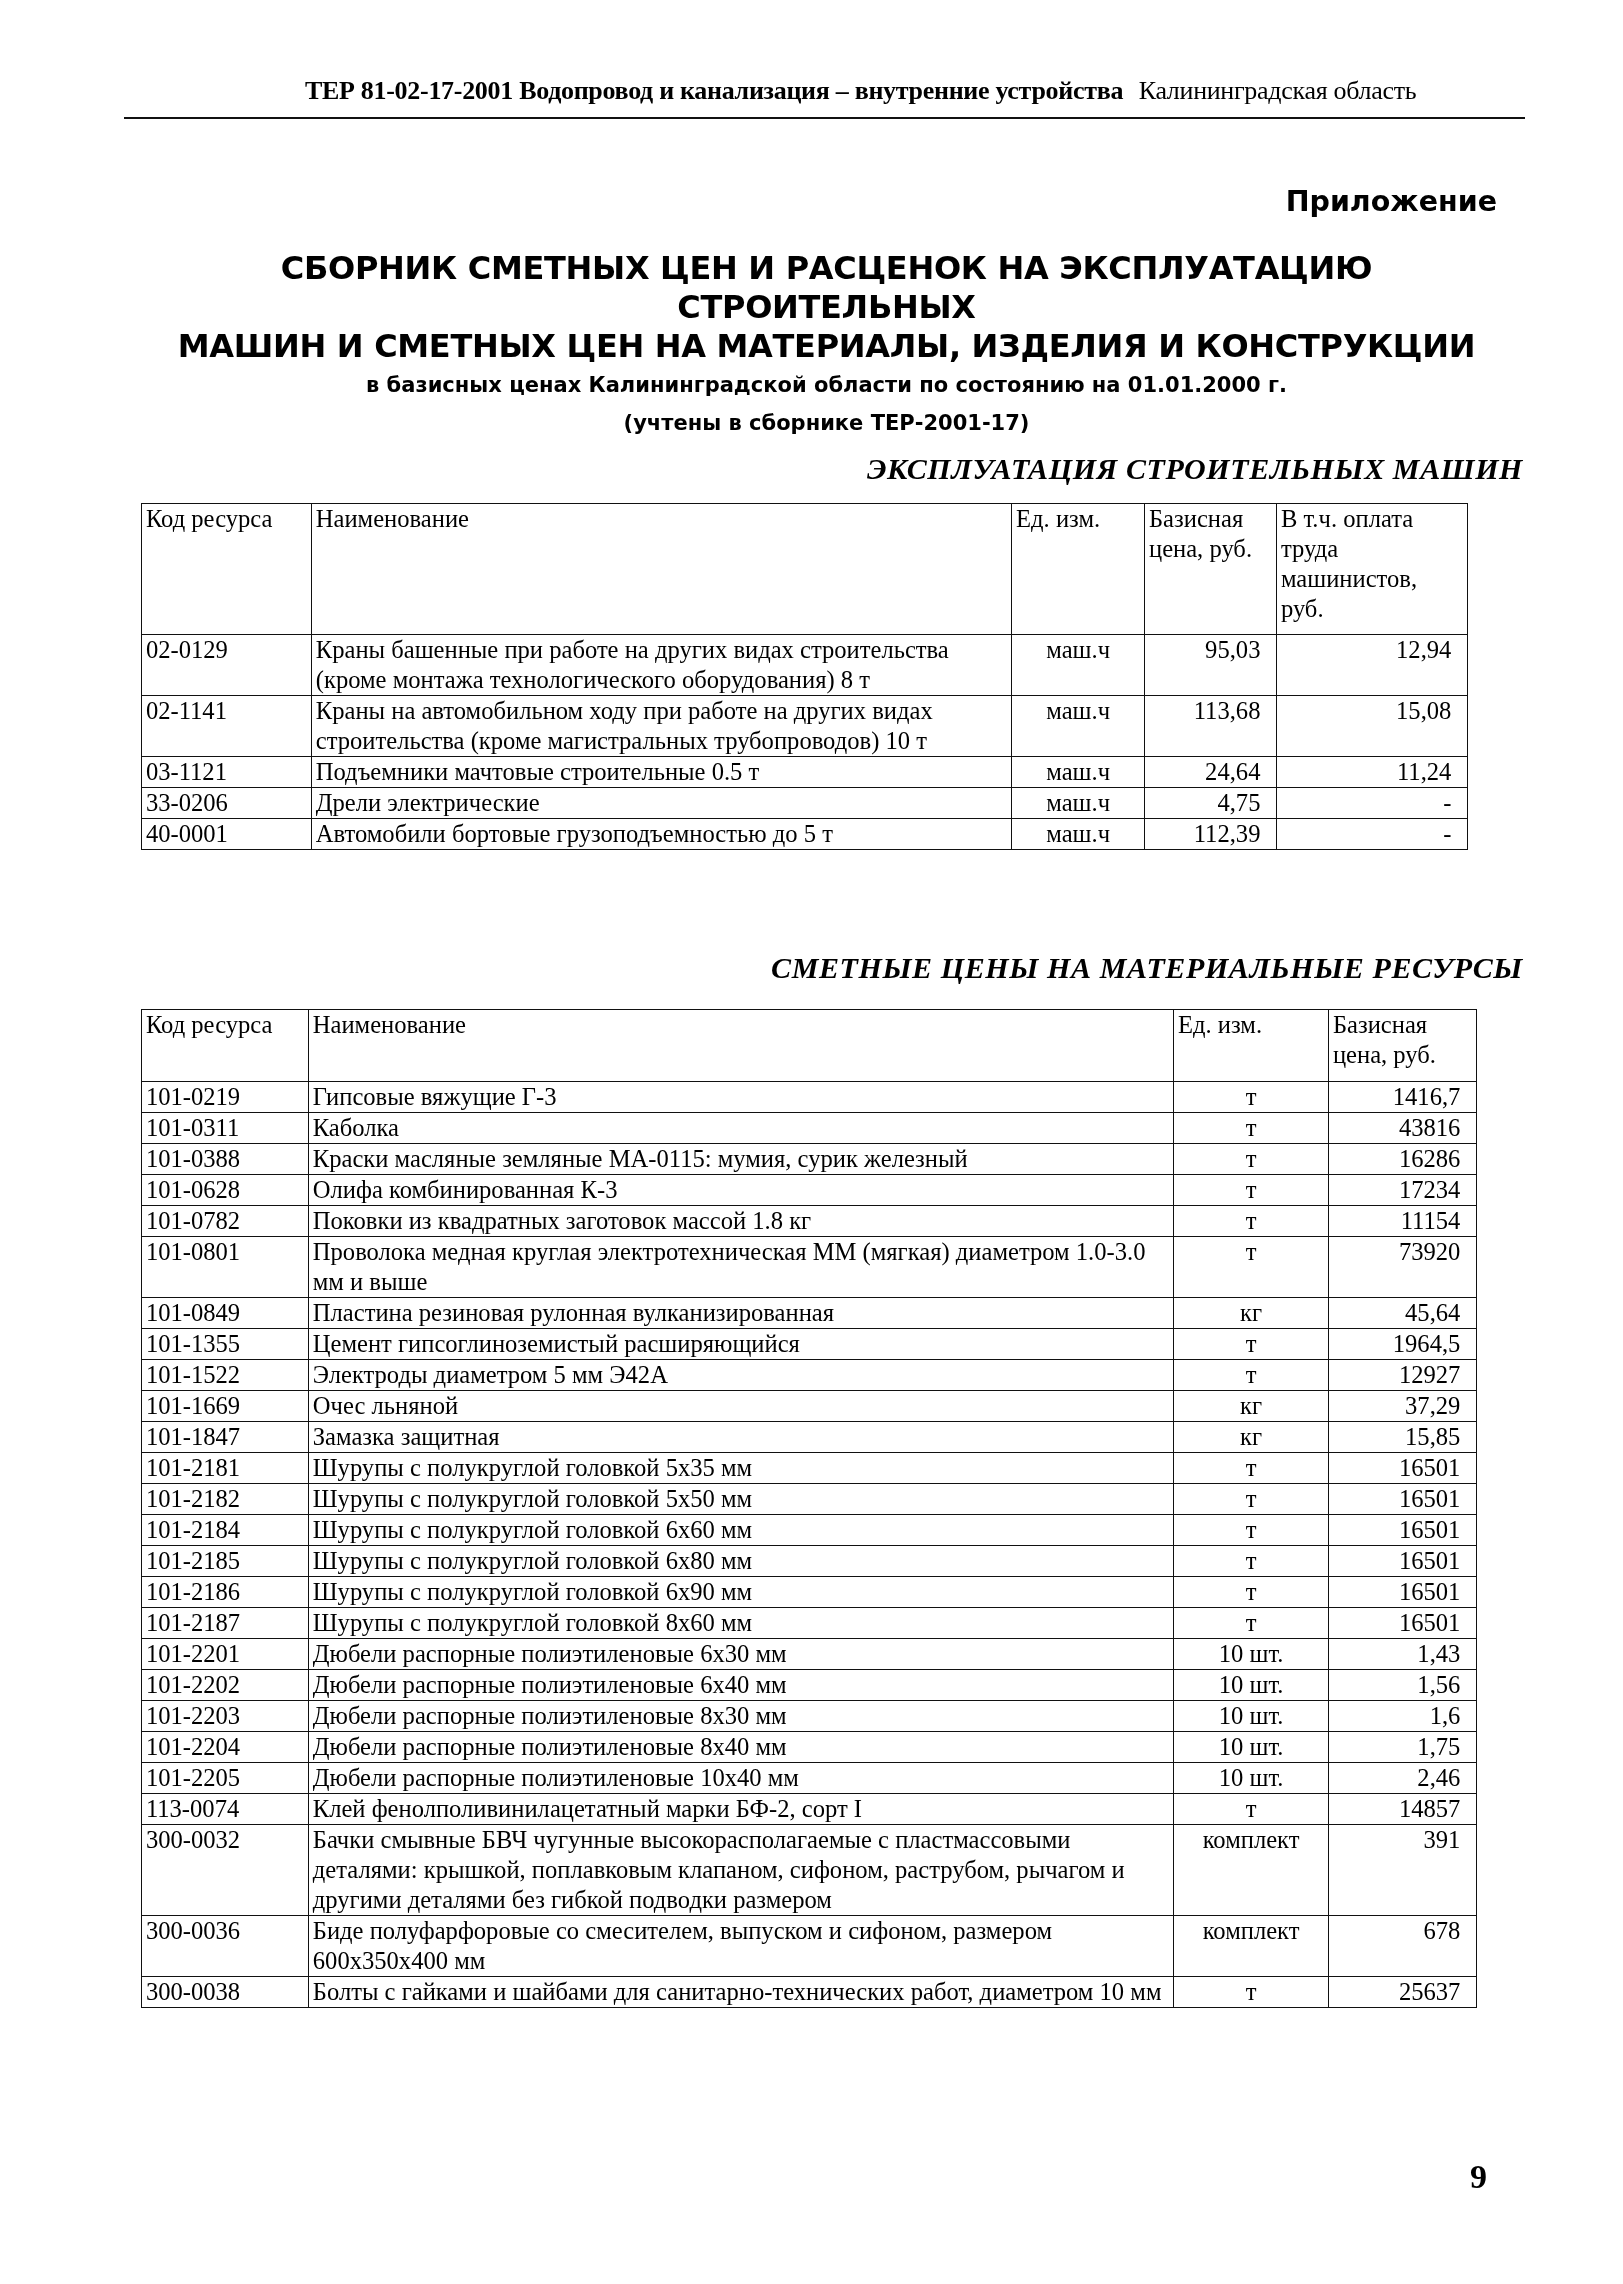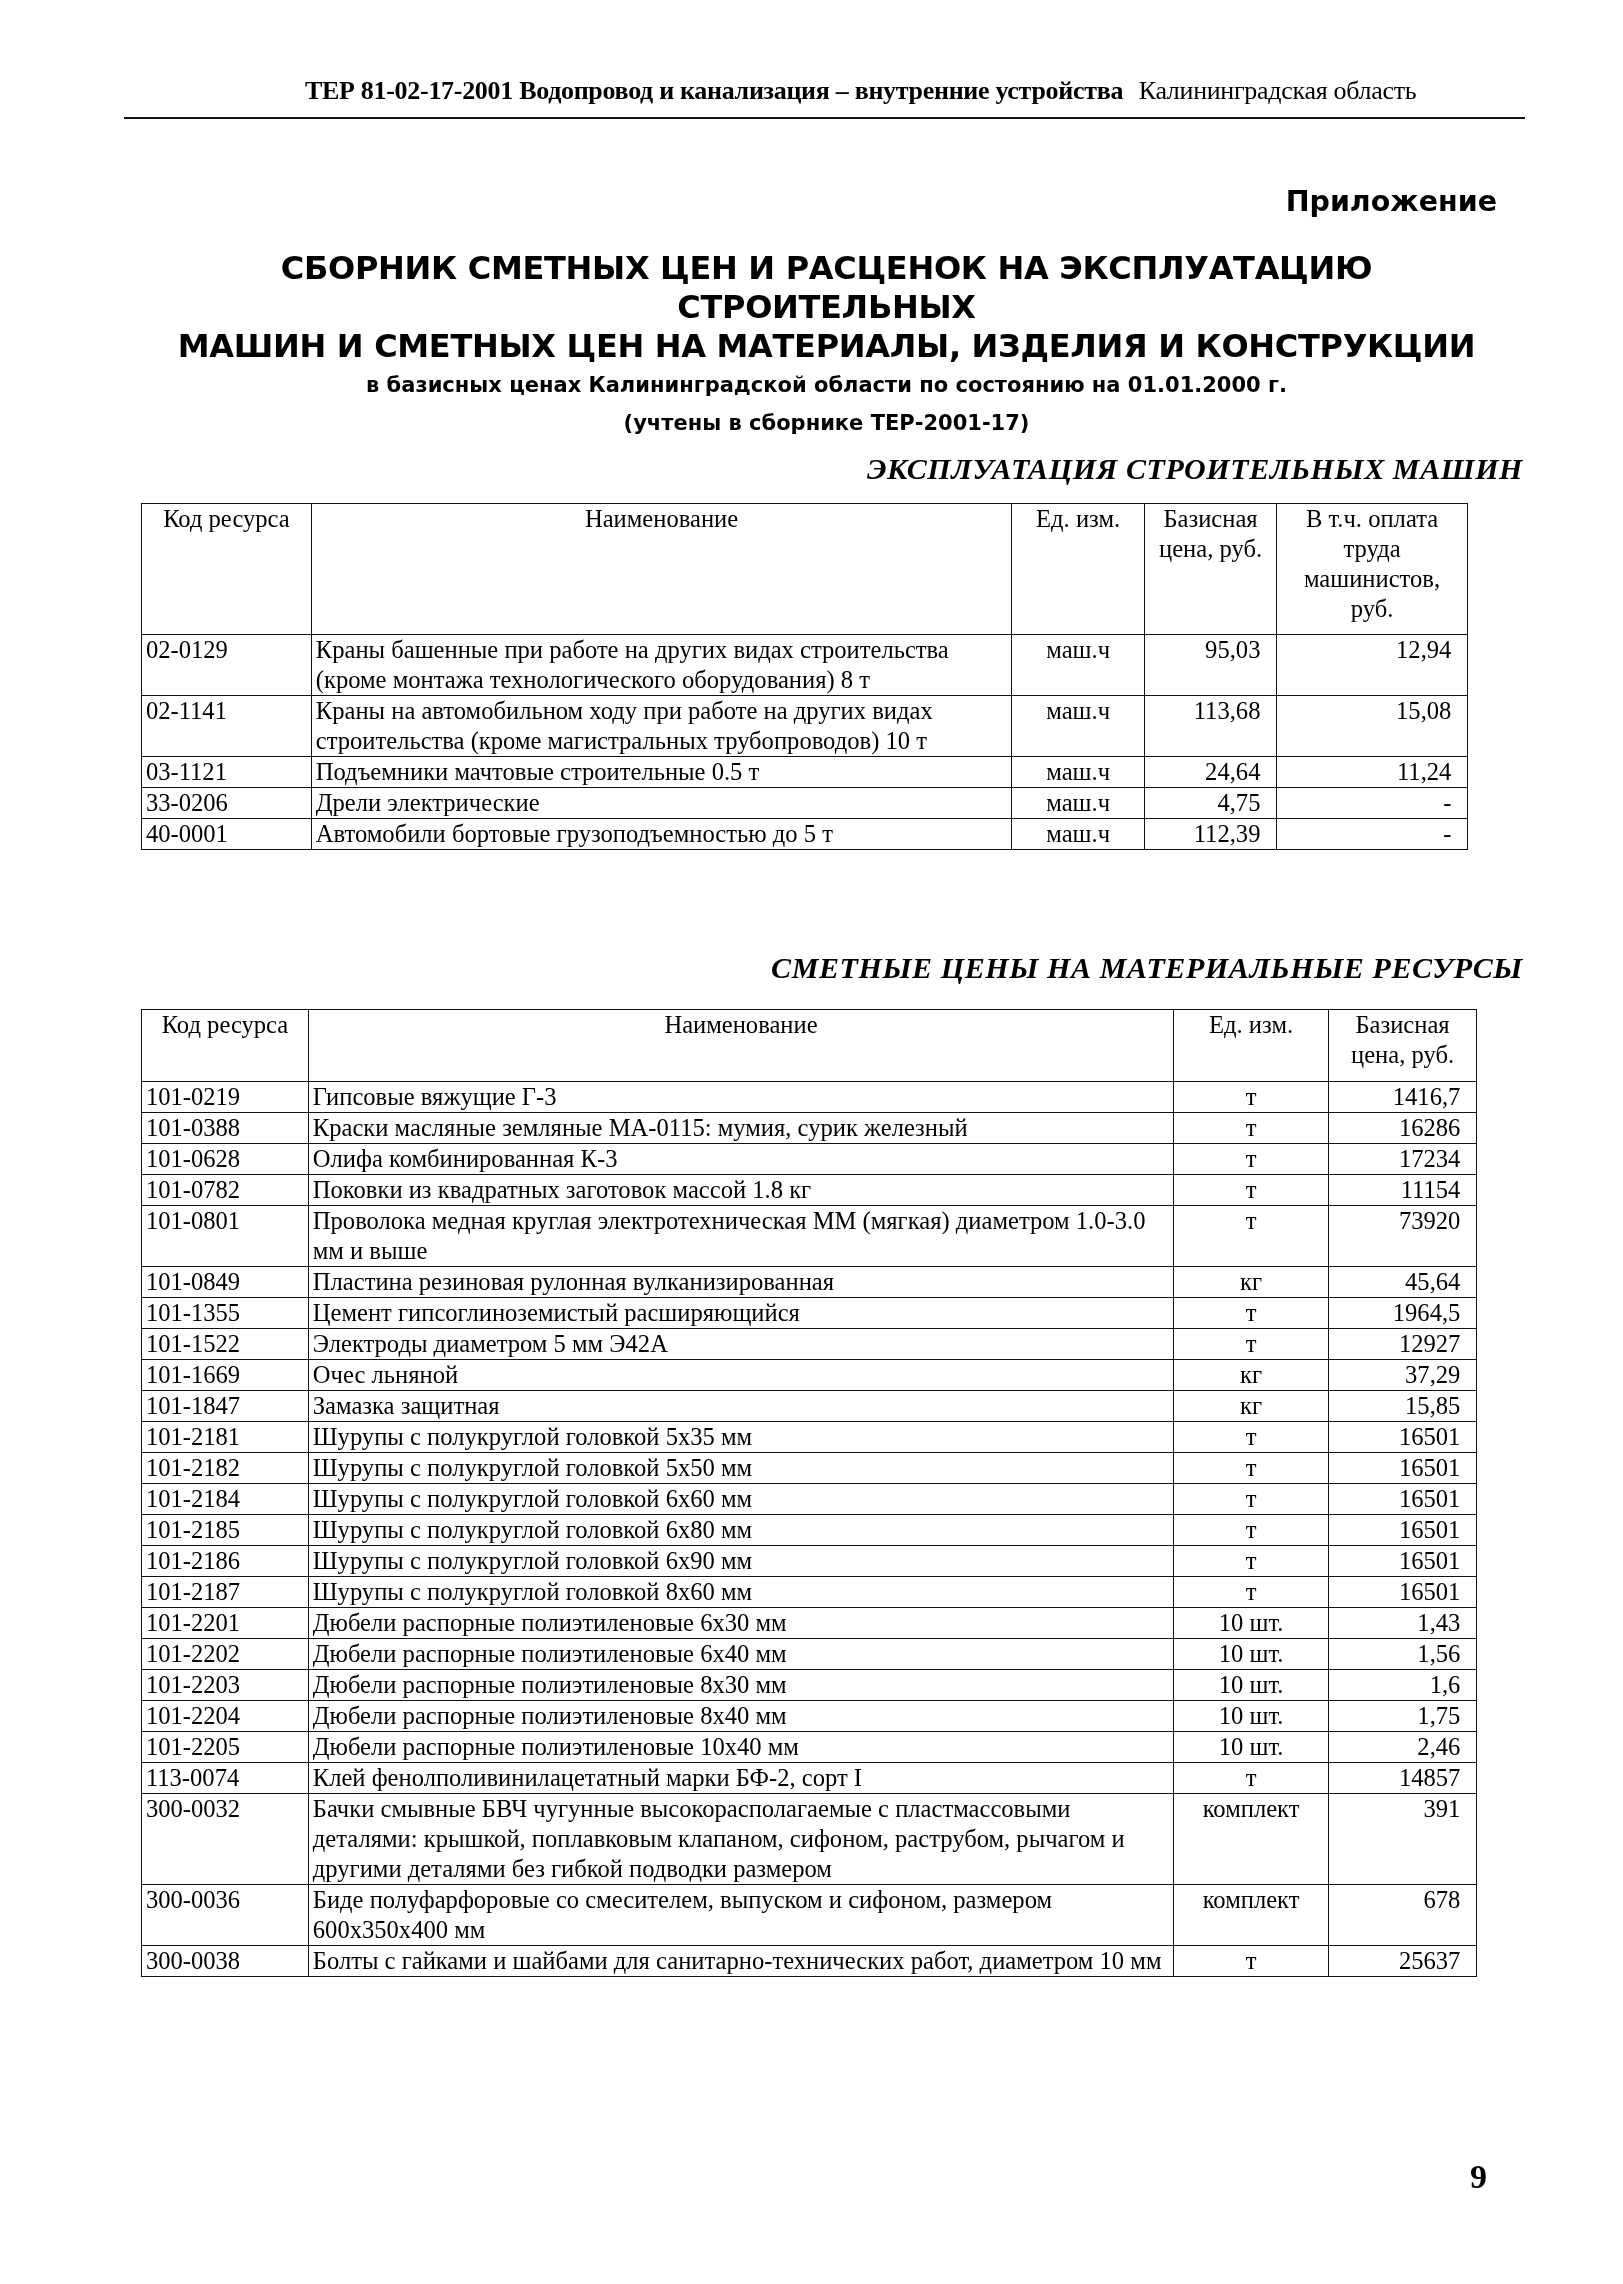--- a/index.html
+++ b/index.html
@@ -9,21 +9,21 @@
   .header-rule { position:absolute; left:124px; top:117px; width:1401px; height:1.9px; background:#111; }
   .appendix { position:absolute; right:127px; top:185px; font-family:"DejaVu Sans", sans-serif; font-weight:bold; font-size:28.5px; }
   .title { position:absolute; left:130px; width:1393px; top:249px; text-align:center; font-family:"DejaVu Sans", sans-serif; font-weight:bold; }
   .title .l1, .title .l2 { font-size:32px; line-height:39px; display:block; letter-spacing:-0.3px; }
   .title .l3, .title .l4 { font-size:21px; line-height:38px; display:block; }
   .section-title { position:absolute; left:130px; width:1393px; text-align:right; font-style:italic; font-weight:bold; font-size:30px; letter-spacing:0.6px; }
   .st1 { top:452px; }
   .st2 { top:951px; }
   table { position:absolute; border-collapse:collapse; font-size:24.6px; line-height:30px; }
   td, th { border:1.9px solid #111; vertical-align:top; padding:0 3.9px; font-weight:normal; }
-  th { text-align:center; }
+  th { text-align:left; }
   .t1 { left:141px; top:503px; width:1327px; }
   .t2 { left:141px; top:1009px; width:1336px; }
   .t1 col.c1 { width:170px; } .t1 col.c2 { width:701px; } .t1 col.c3 { width:133px; } .t1 col.c4 { width:132px; } .t1 col.c5 { width:191px; }
   .t2 col.c1 { width:167px; } .t2 col.c2 { width:866px; } .t2 col.c3 { width:155px; } .t2 col.c4 { width:148px; }
   .t1 thead th { height:130px; }
   .t2 thead th { height:71px; }
   .center { text-align:center; }
   .right { text-align:right; padding-right:15.6px; }
   .page-number { position:absolute; left:1470px; top:2158px; font-weight:bold; font-size:34px; }
 </style>
@@ -120,20 +120,26 @@
     </tr>
   </thead>
   <tbody id="materials-body">
       <tr>
         <td>101-0219</td>
         <td>Гипсовые вяжущие Г-3</td>
         <td class="center">т</td>
         <td class="right">1416,7</td>
       </tr>
       <tr>
+        <td>101-0311</td>
+        <td>Каболка</td>
+        <td class="center">т</td>
+        <td class="right">43816</td>
+      </tr>
+      <tr>
         <td>101-0388</td>
         <td>Краски масляные земляные МА-0115: мумия, сурик железный</td>
         <td class="center">т</td>
         <td class="right">16286</td>
       </tr>
       <tr>
         <td>101-0628</td>
         <td>Олифа комбинированная К-3</td>
         <td class="center">т</td>
         <td class="right">17234</td>

